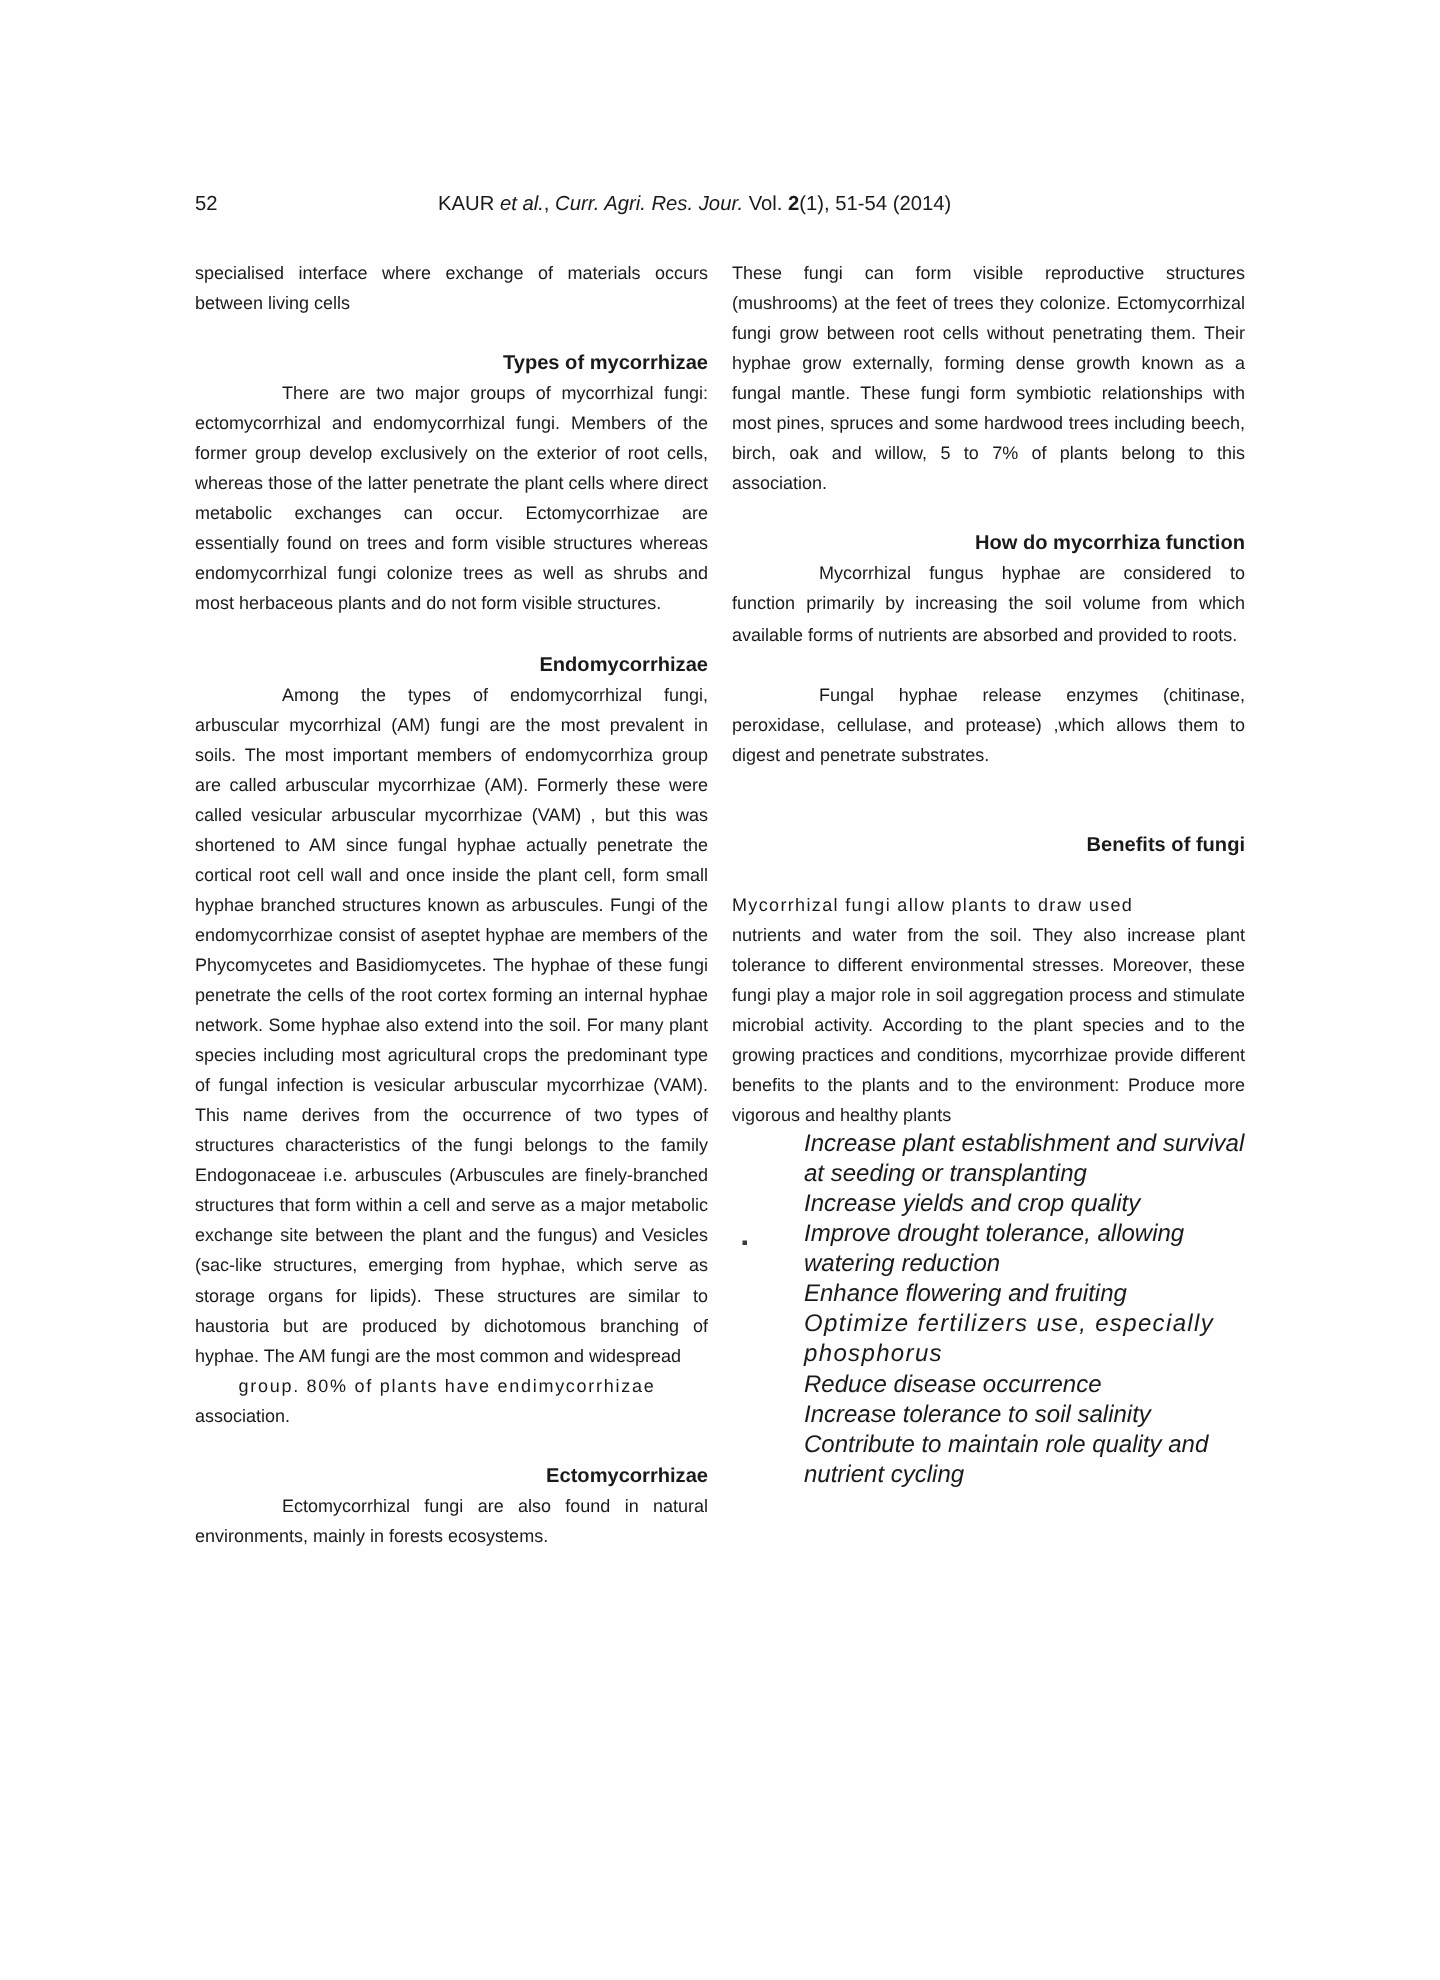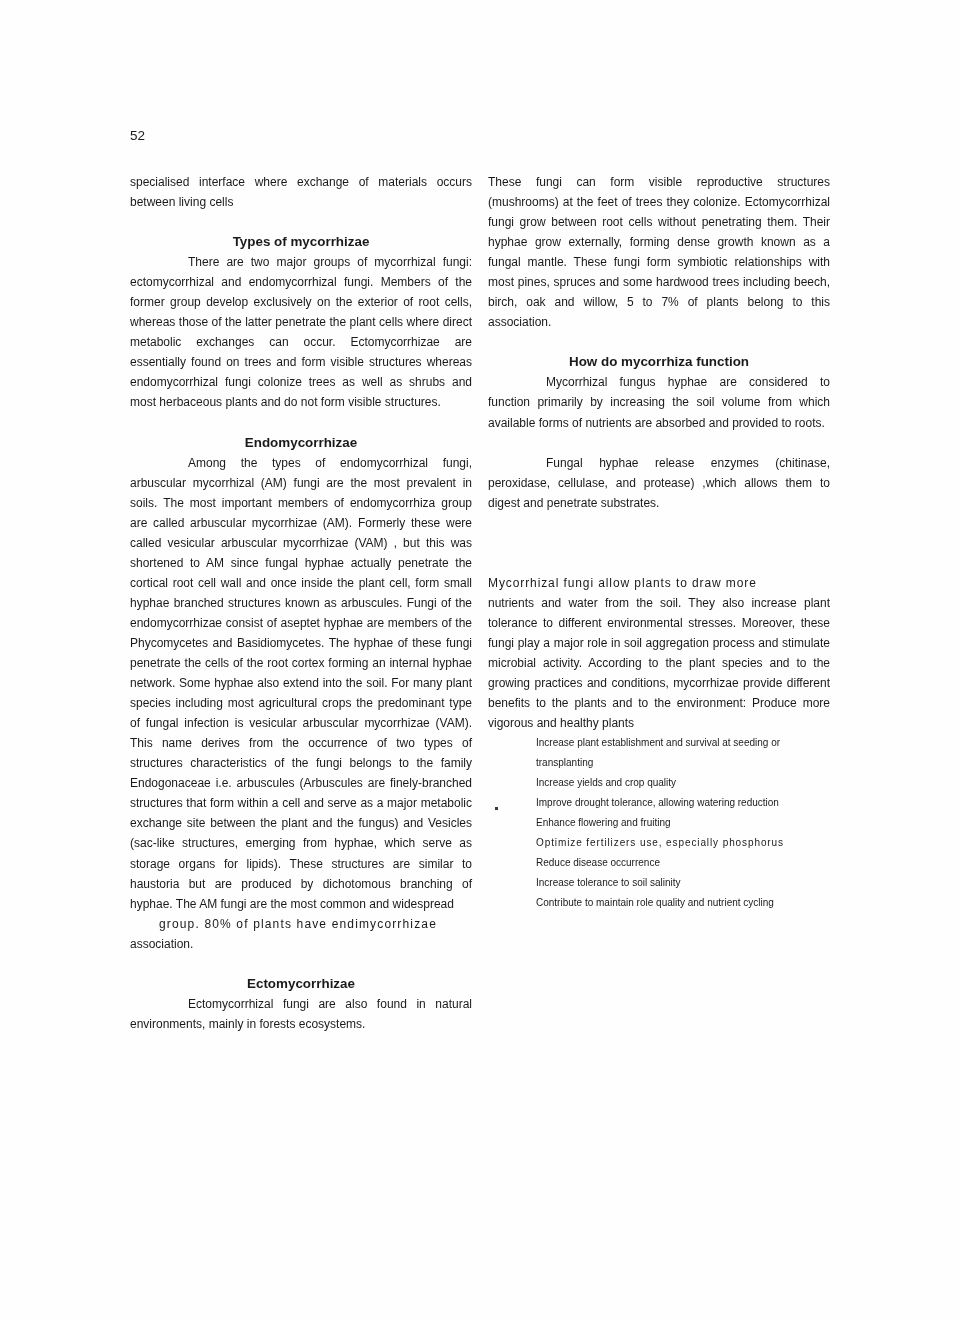--- a/index.html
+++ b/index.html
@@ -71,34 +71,35 @@
     text-justify: inter-word;
     hyphens: none;
   }
   .indent {
     text-indent: 58px;
   }
   .heading {
     font-size: 13.4px;
     line-height: 20.05px;
     font-weight: bold;
-    text-align: center;
+    text-align: right;
   }
   .gap-sm  { height: 20px; }
   .gap-md  { height: 20px; }
 
   
   .loose  { letter-spacing: 0.9px; }
   .loose2 { letter-spacing: 1.15px; margin-left: 29px; }
 
   
   .benefits {
     position: relative;
-    font-size: 10px;
+    font-size: 16px;
     line-height: 20.05px;
+    font-style: italic;
   }
   .benefits .bullet-mark {
     position: absolute;
     left: 7px;
     top: 74px;
     width: 3px;
     height: 3px;
     background: #3a3a3a;
   }
   .benefit-item {
@@ -106,20 +107,21 @@
     text-align: left;
   }
 </style>
 </head>
 <body>
 
 <div class="page">
 
   <div class="running-head">
     <span class="folio">52</span>
+    <span class="cite"><span>KAUR </span><span class="ital">et al.</span><span>, </span><span class="ital">Curr. Agri. Res. Jour.</span><span>  Vol. </span><span class="bold">2</span><span>(1), 51-54 (2014)</span></span>
   </div>
 
   <div class="columns">
 
     <div class="col col-left">
 
       <p class="body-text">specialised interface where exchange of materials occurs between living cells</p>
 
       <div class="gap-sm"></div>
 
@@ -154,24 +156,25 @@
 
       <div class="gap-md"></div>
 
       <p class="body-text indent">Fungal hyphae release enzymes (chitinase, peroxidase, cellulase, and protease) ,which allows them to digest and penetrate substrates.</p>
 
       <div class="gap-md"></div>
 
 
       <div class="gap-md"></div>
 
+      <h3 class="heading">Benefits of fungi</h3>
 
       <div class="gap-md"></div>
 
-      <p class="body-text loose">Mycorrhizal fungi allow plants to draw more</p>
+      <p class="body-text loose">Mycorrhizal fungi allow plants to draw used</p>
       <p class="body-text">nutrients and water from the soil. They also increase plant tolerance to different environmental stresses. Moreover, these fungi play a major role in soil aggregation process and stimulate microbial activity. According to the plant species and to the growing practices and conditions, mycorrhizae provide different benefits to the plants and to the environment: Produce more vigorous and healthy plants</p>
 
       <div class="benefits">
         <span class="bullet-mark"></span>
         <p class="benefit-item">Increase plant establishment and survival at seeding or transplanting</p>
         <p class="benefit-item">Increase yields and crop quality</p>
         <p class="benefit-item">Improve drought tolerance, allowing watering reduction</p>
         <p class="benefit-item">Enhance flowering and fruiting</p>
         <p class="benefit-item loose">Optimize fertilizers use, especially phosphorus</p>
         <p class="benefit-item">Reduce disease occurrence</p>

